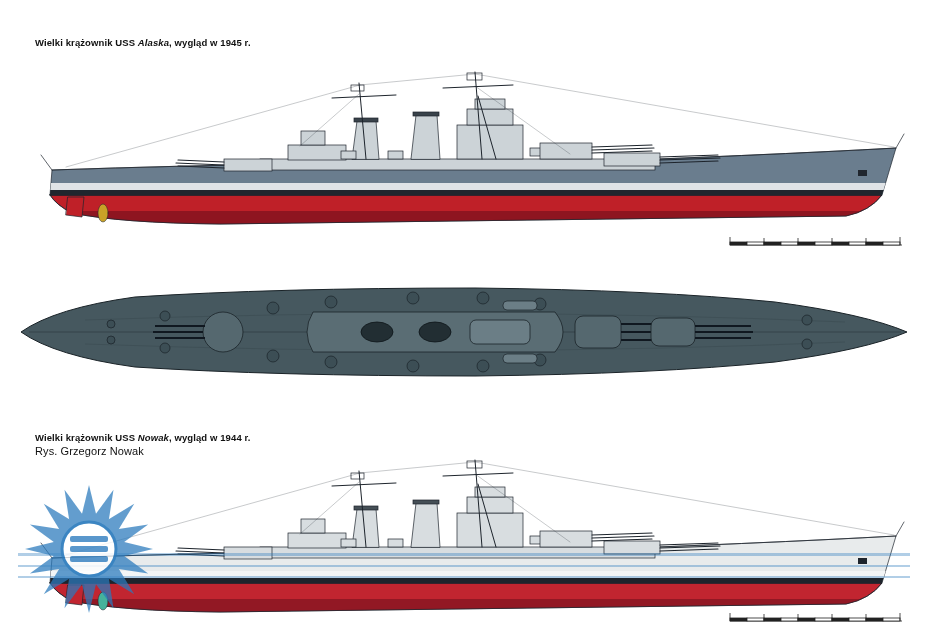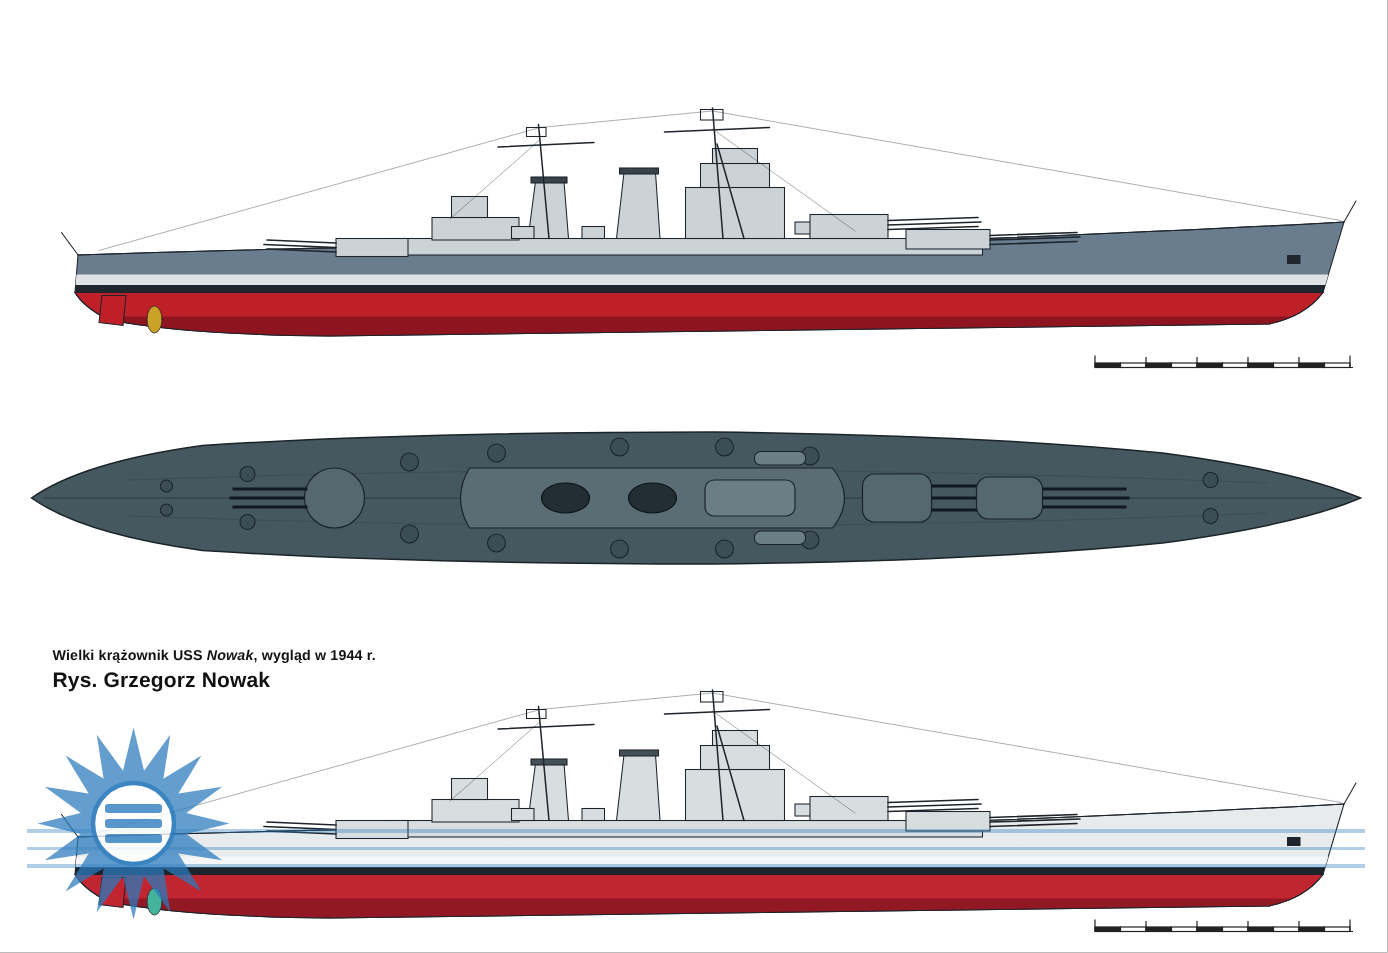--- a/index.html
+++ b/index.html
@@ -1,20 +1,20 @@
 <!DOCTYPE html>
 <html><head>
 <meta charset="utf-8">
 <style>
   html,body{margin:0;padding:0;background:#888;}
   .page{position:relative;width:925px;height:635px;background:#ffffff;overflow:hidden;
         font-family:"Liberation Sans",sans-serif;color:#111;}
   .caption{position:absolute;font-size:9.5px;font-weight:bold;letter-spacing:.1px;}
   .caption .it{font-style:italic;}
-  .credit{font-weight:bold;font-size:14px;margin-top:2px;}
+  .credit{font-weight:normal;font-size:11px;margin-top:2px;}
   .fig{position:absolute;}
   
   .scheme-alaska{--hull-upper:#6a7d8e;--band-light:#dfe3e6;--boot:#20262e;--hull-red:#bf2028;
                  --hull-red-dark:#8e1520;--super:#ccd3d7;--funnel-cap:#39424a;--prop:#c9a227;}
   .scheme-guam{--hull-upper:#e8ebec;--band-light:#f3f5f6;--boot:#1e242c;--hull-red:#c12530;
                --hull-red-dark:#921824;--super:#d8dde0;--funnel-cap:#454f56;--prop:#45b29b;}
   
   .watermark{position:absolute;left:18px;top:504px;width:892px;height:104px;display:flex;
              align-items:center;pointer-events:none;z-index:5;opacity:.92;}
   .wm-lines{position:absolute;left:0;right:0;top:40px;height:38px;
@@ -116,20 +116,23 @@
         <line x1="70" y1="4" x2="70" y2="11"></line>
           <line x1="104" y1="4" x2="104" y2="11"></line>
         <line x1="138" y1="4" x2="138" y2="11"></line>
           <line x1="172" y1="3" x2="172" y2="11"></line>
       </g>
 
       <polygon id="wm-ray" points="0,-64 9,-27 -9,-27"></polygon>
     </defs>
   </svg>
 
+  <div class="caption" style="left:35px;top:37px;">
+    <span>Wielki krążownik USS </span><span class="it">Alaska</span><span>, wygląd w 1945 r.</span>
+  </div>
 
   <svg class="fig scheme-alaska" style="left:10px;top:64px;" width="900" height="170" viewBox="0 0 900 170" role="img" aria-label="Side profile drawing of large cruiser USS Alaska, appearance in 1945">
     <use href="#ship-profile"></use>
   </svg>
 
   <svg class="fig" style="left:728px;top:234px;" width="178" height="14" viewBox="0 0 178 14">
     <use href="#scale-bar-art"></use>
   </svg>
 
   <svg class="fig" style="left:15px;top:282px;" width="895" height="100" viewBox="0 0 895 100" role="img" aria-label="Top-down deck plan view of the Alaska-class large cruiser">

